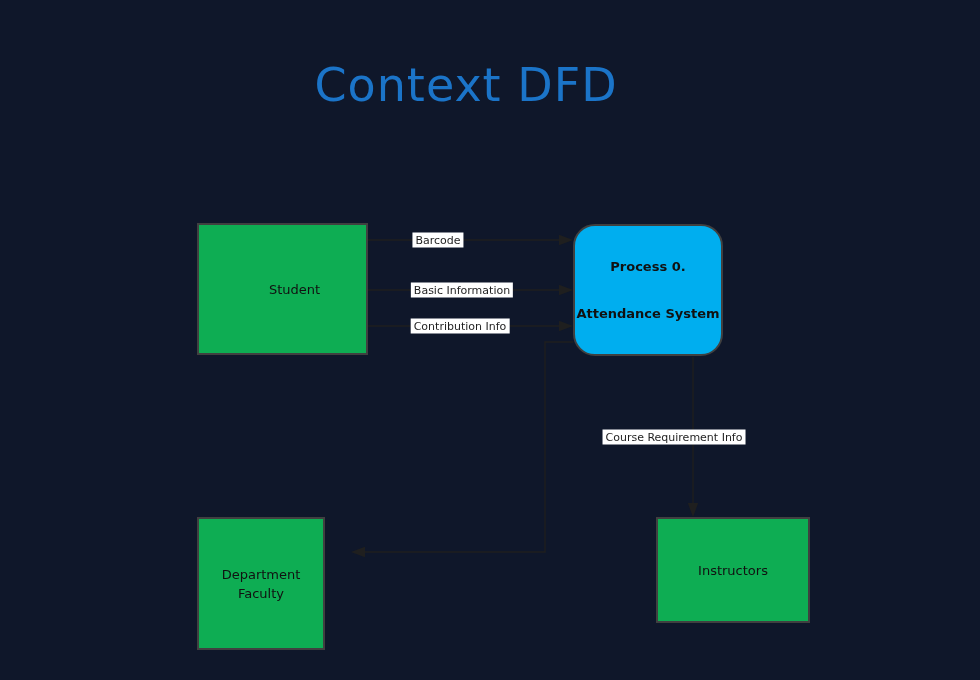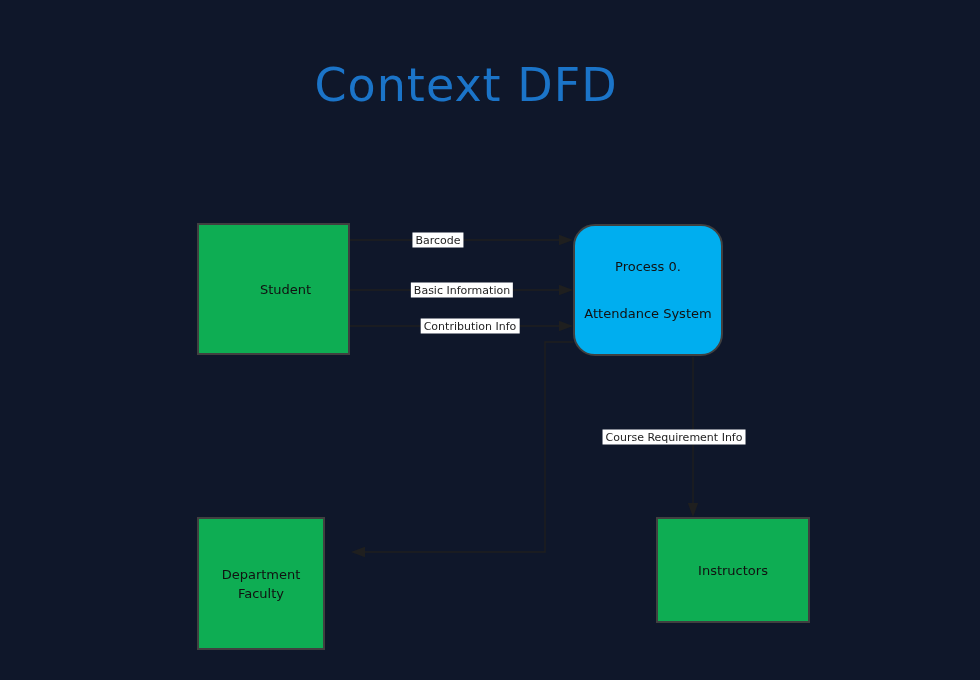--- a/index.html
+++ b/index.html
@@ -54,38 +54,39 @@
     text-align: center;
   }
   .entity {
     background: #0EAD53;
     border: 2px solid #404040;
   }
   .process {
     background: #00AEEF;
     border: 2px solid #404040;
     border-radius: 22px;
+    font-weight: bold;
   }
-  .node-student      { left: 197px; top: 223px; width: 153px; height: 132px; padding-left: 24px; }
+  .node-student      { left: 197px; top: 223px; width: 171px; height: 132px; padding-left: 24px; }
   .node-process      { left: 573px; top: 224px; width: 150px; height: 132px; }
   .node-process .pline + .pline { margin-top: 32px; }
   .node-dept         { left: 197px; top: 517px; width: 128px; height: 133px; line-height: 19px; }
   .node-instructors  { left: 656px; top: 517px; width: 154px; height: 106px; }
   .flow-label {
     position: absolute;
     transform: translate(-50%, -50%);
     background: #ffffff;
     padding: 1px 3px;
     font-size: 11px;
     color: #1F1F1F;
     white-space: nowrap;
   }
   .lbl-barcode      { left: 438px; top: 240px; }
   .lbl-basic        { left: 462px; top: 290px; }
-  .lbl-contribution { left: 470px; top: 326px; }
+  .lbl-contribution { left: 460px; top: 326px; }
   .lbl-course       { left: 674px; top: 437px; }
   .lbl-attendence   { left: 549px; top: 520px; }
 </style>
 </head>
 <body>
 
 <div class="stage">
 
   <h1 class="page-title">Context DFD</h1>
 

